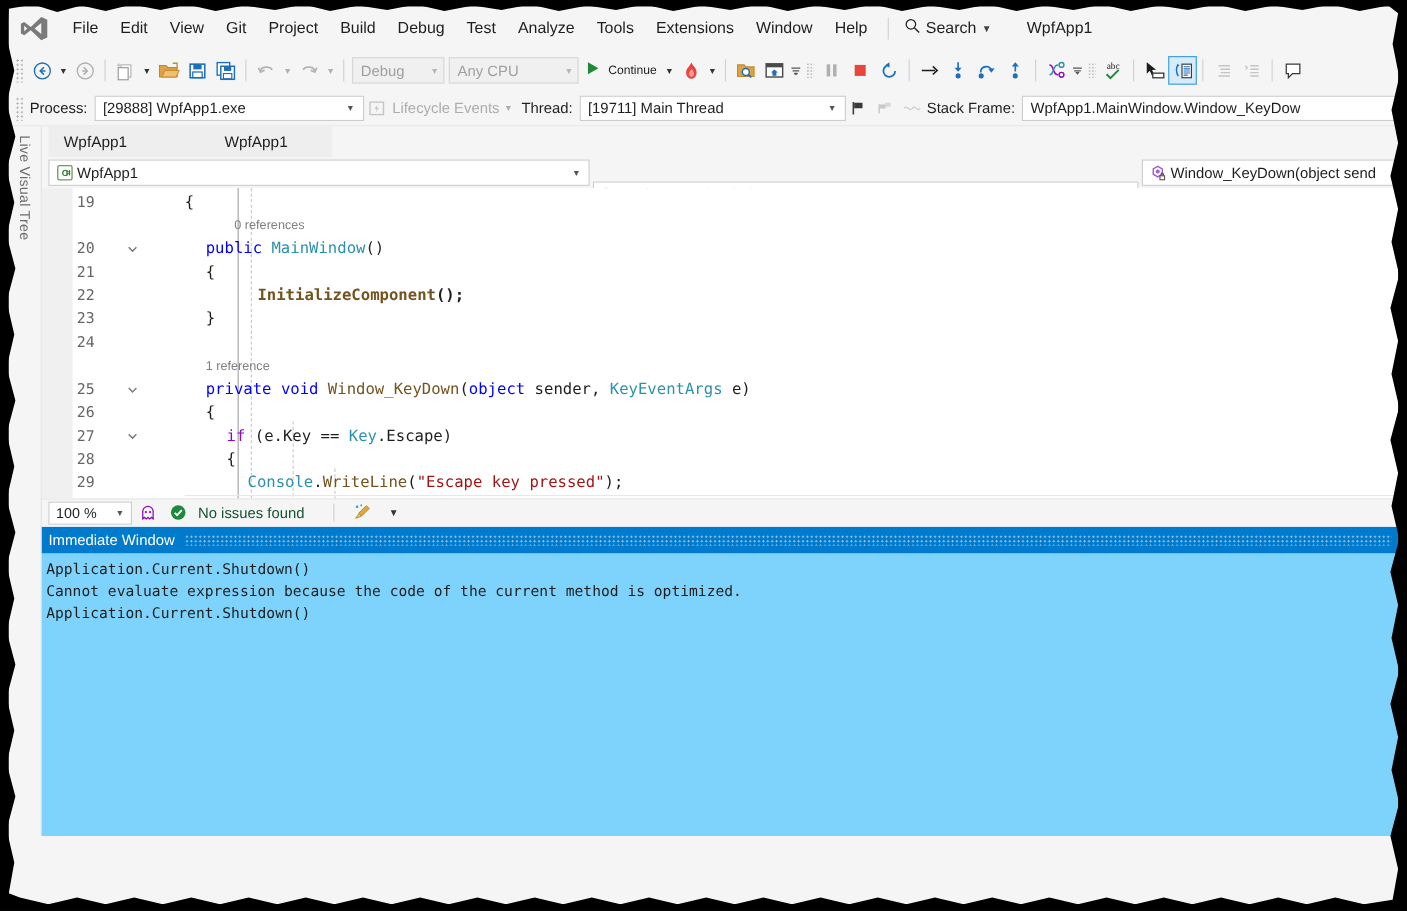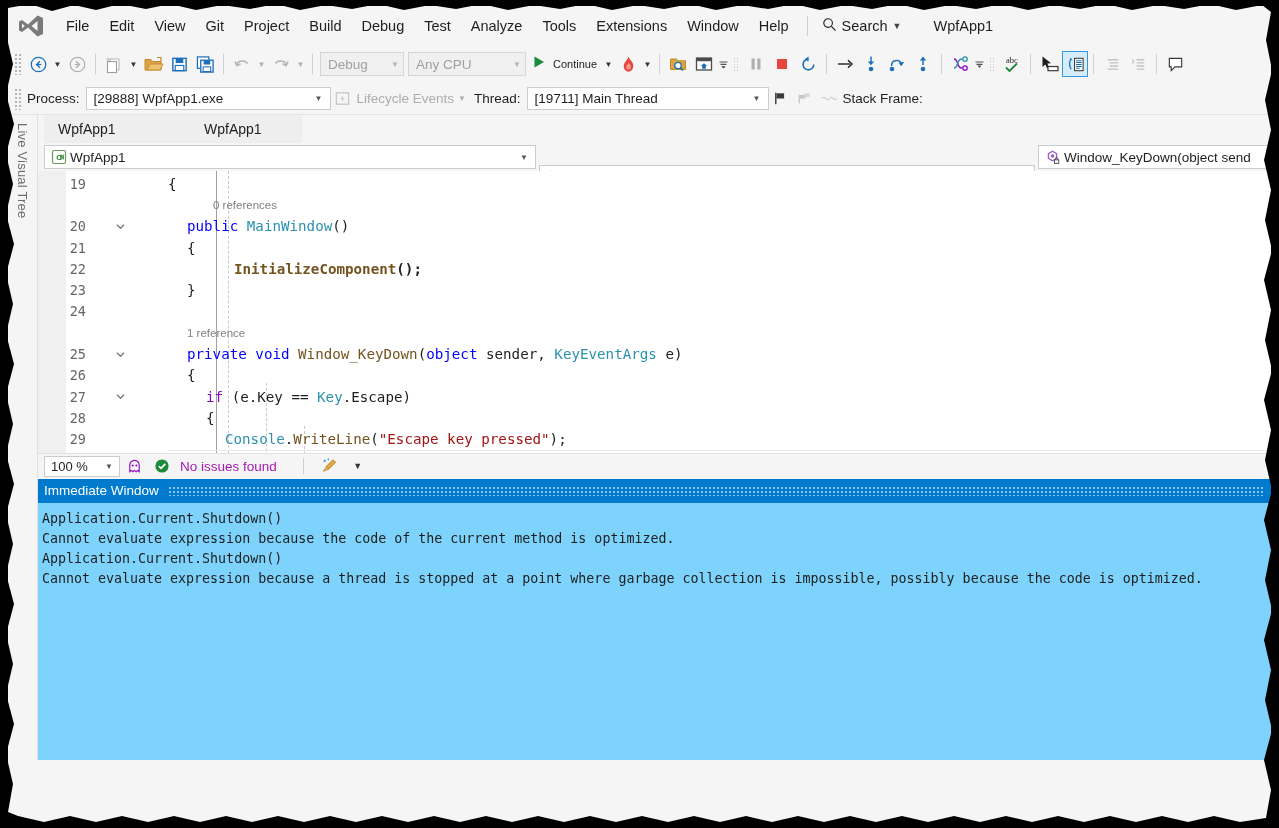--- a/index.html
+++ b/index.html
@@ -297,21 +297,21 @@
     width: 76px; height: 21px;
     border: 1px solid #cccccc;
     background: #fff;
     display: flex; align-items: center;
     font-size: 13px; color: #1e1e1e;
     padding: 0 2px 0 6px;
   }
   .zoomsel .zv { flex: 1; }
   .zoomsel .za { font-size: 8px; color: #555; padding-right: 4px; }
   .st-ico { width: 28px; height: 24px; display:flex; align-items:center; justify-content:center; }
-  .st-text { font-size: 13.5px; color: #a21caf; margin-left: 4px; }
+  .st-text { font-size: 13.5px; color: #14532d; margin-left: 4px; }
   .st-sep { width: 1px; height: 16px; background: #cfcfcf; margin: 0 12px 0 26px; }
 
   
   .imm-wrap { display: flex; flex-direction: column; flex: 1; min-height: 0; }
   .imm-title {
     height: 24px;
     background: #007acc;
     display: flex; align-items: center;
     padding-left: 6px;
     position: relative;
@@ -650,20 +650,23 @@
         <path d="M4.2 5.2 h5.5 v4 h-5.5 z" fill="#c8c8c8"></path>
         <path d="M9 3.5 h5.5 v4 h-5.5 z" fill="#d8d8d8"></path>
       </svg>
     </div>
     <div class="db-icon">
       <svg width="19" height="17" viewBox="0 0 20 18">
         <path d="M3 9 C6 5 8 13 11 9 C14 5 16 13 18.5 9" fill="none" stroke="#d0d0d0" stroke-width="1.3"></path>
       </svg>
     </div>
     <div class="db-label">Stack Frame:</div>
+    <div class="db-input" style="flex:1;margin-right:-6px;">
+      <span class="v">WpfApp1.MainWindow.Window_KeyDow</span>
+    </div>
   </div>
 
   <div class="bodyrow">
 
     <div class="leftrail">
       <div class="rail-tab">Live Visual Tree</div>
     </div>
 
     <div class="maincol">
 
@@ -782,21 +785,20 @@
 
       <div class="imm-wrap">
         <div class="imm-title">
           <span class="t">Immediate Window</span>
           <span class="grip"></span>
         </div>
         <div class="imm-body">
           <div class="imm-line">Application.Current.Shutdown()</div>
           <div class="imm-line">Cannot evaluate expression because the code of the current method is optimized.</div>
           <div class="imm-line">Application.Current.Shutdown()</div>
-          <div class="imm-line">Cannot evaluate expression because a thread is stopped at a point where garbage collection is impossible, possibly because the code is optimized.</div>
         </div>
       </div>
 
     </div>
   </div>
 </div>
 
 <svg class="torn" width="1279" height="828" style="left:0;top:0;">
   <path d="M0,0 H1279 V828 H0 Z
            M8,8 L30,4 L52,11 L74,5 L96,10 L120,4 L146,9 L170,4 L196,10 L222,5 L250,9 L276,4 L300,10 L326,5 L352,9 L378,4 L404,10 L430,5 L456,9 L482,4 L508,10 L534,5 L560,9 L586,4 L612,10 L638,5 L664,9 L690,4 L716,10 L742,5 L768,9 L794,4 L820,10 L846,5 L872,9 L898,4 L924,10 L950,5 L976,9 L1002,4 L1028,10 L1054,5 L1080,9 L1106,4 L1132,10 L1158,5 L1184,9 L1210,4 L1236,10 L1262,5 L1271,12

